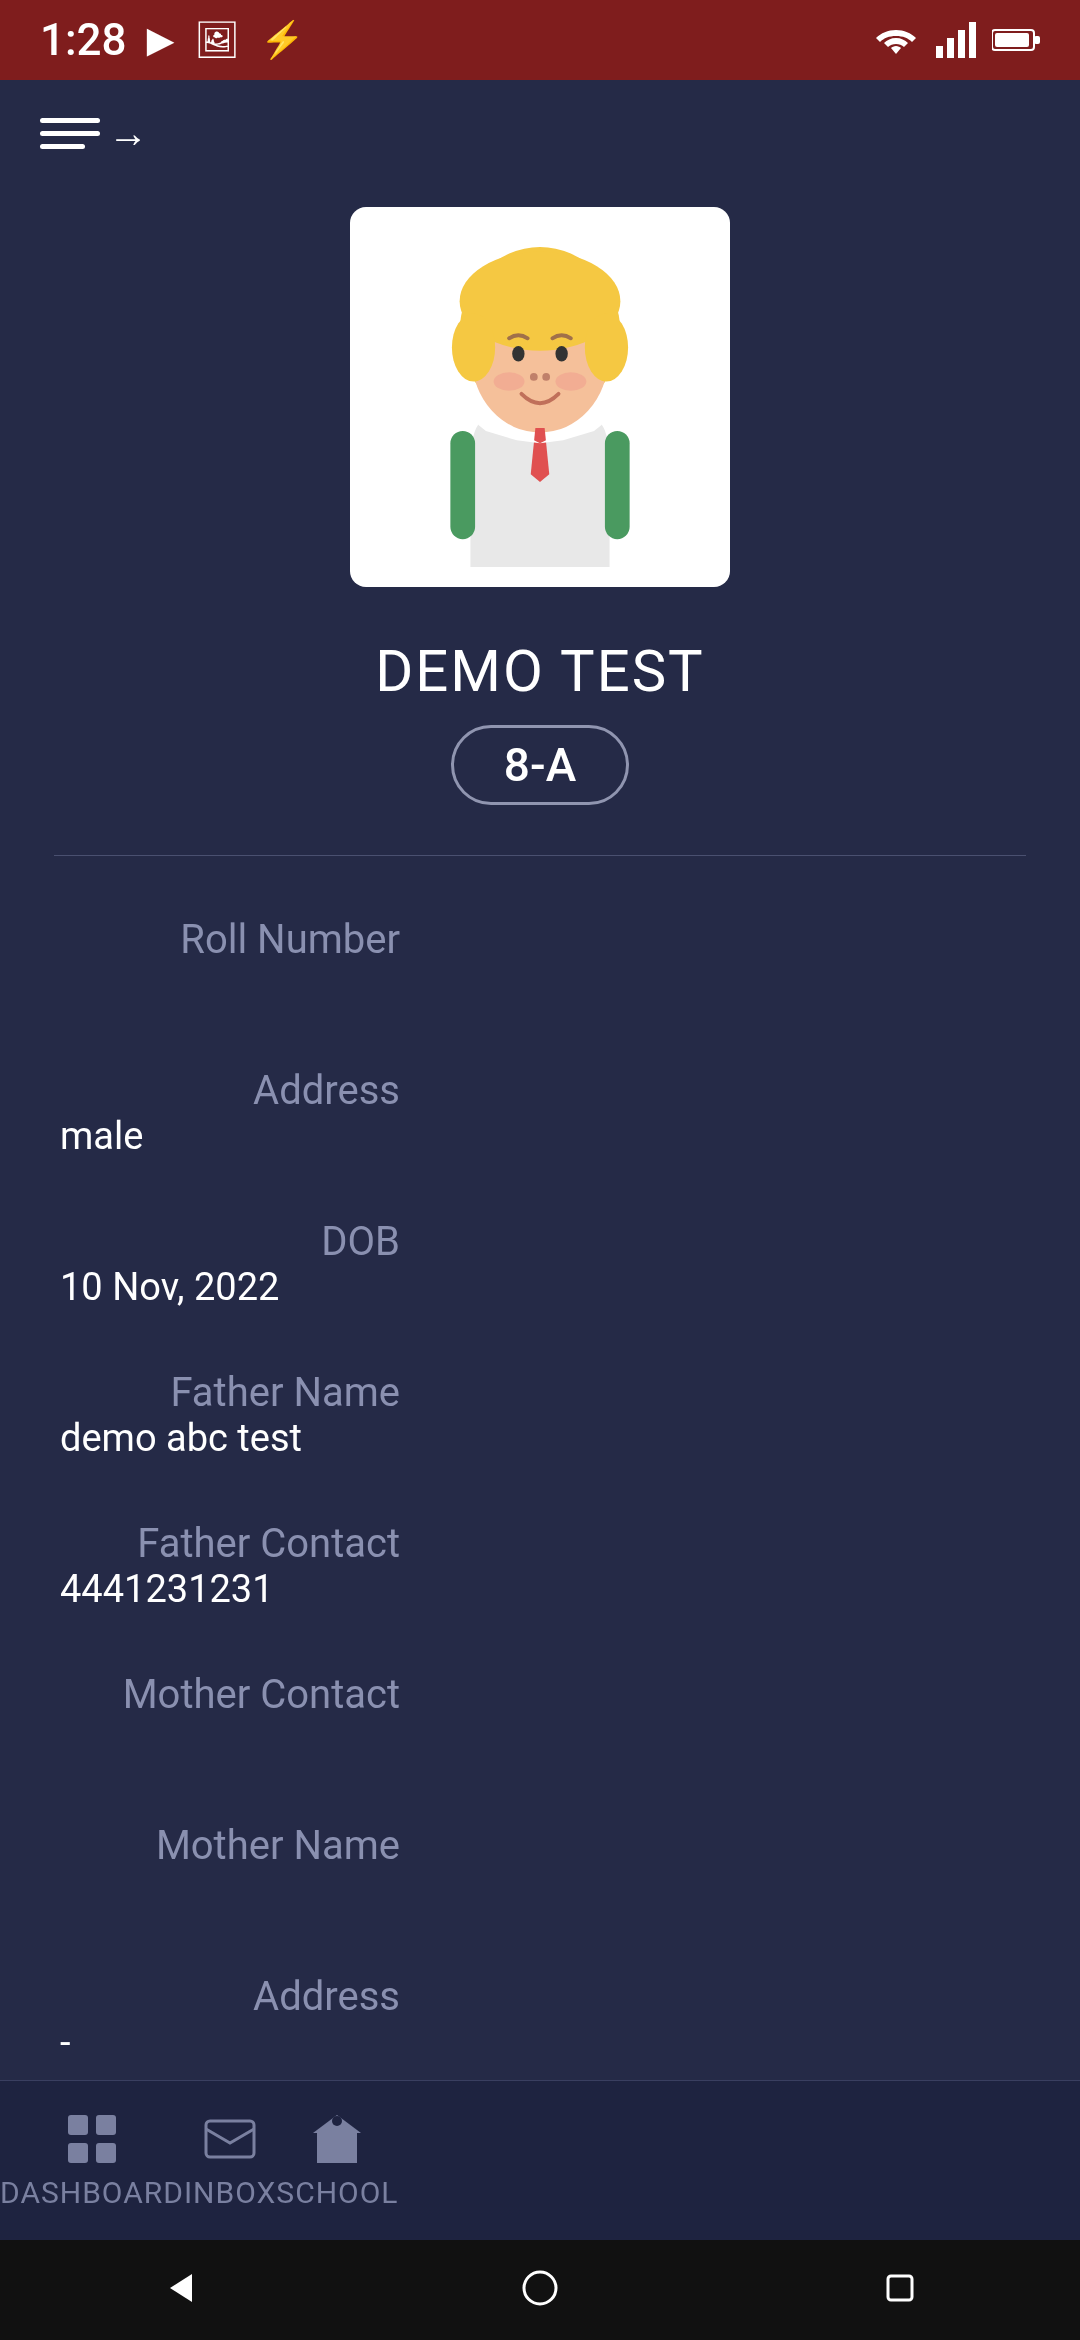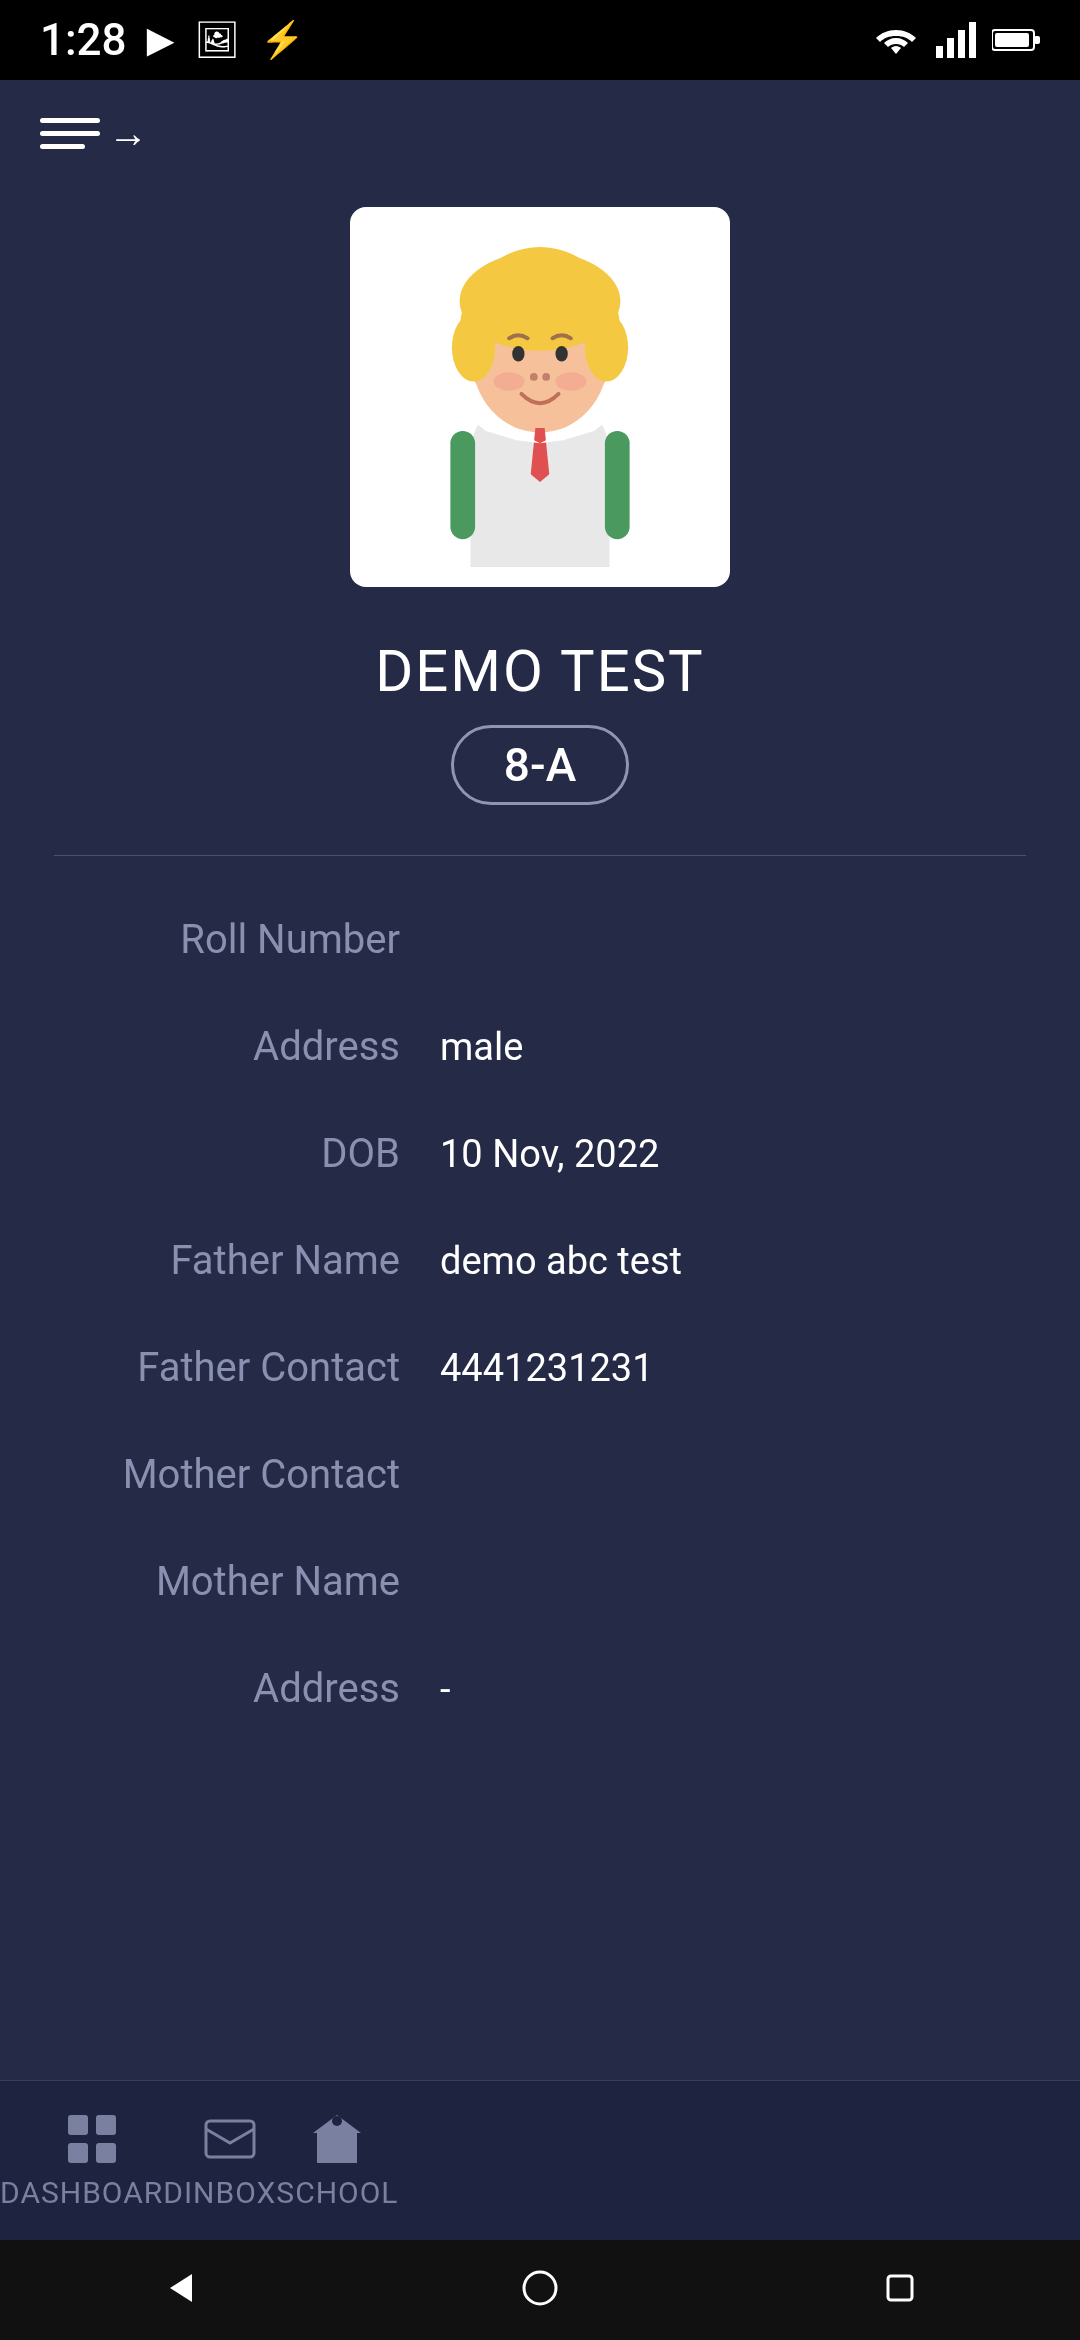--- a/index.html
+++ b/index.html
@@ -9,21 +9,21 @@
       height: 2340px;
       background-color: #252a47;
       font-family: 'Roboto', Arial, sans-serif;
       overflow: hidden;
       position: relative;
     }
 
     
     .status-bar {
       height: 80px;
-      background-color: #000000;
+      background-color: #7f1d1d;
       display: flex;
       align-items: center;
       justify-content: space-between;
       padding: 0 40px;
     }
     .status-time {
       color: white;
       font-size: 44px;
       font-weight: 500;
     }
@@ -124,20 +124,21 @@
     }
 
     
     .info-section {
       padding: 20px 60px;
     }
     .info-row {
       display: flex;
       align-items: baseline;
       padding: 30px 0;
+      flex-direction: column;
     }
     .info-label {
       width: 380px;
       text-align: right;
       color: #8a90b0;
       font-size: 40px;
       font-weight: 400;
       flex-shrink: 0;
       padding-right: 40px;
     }

